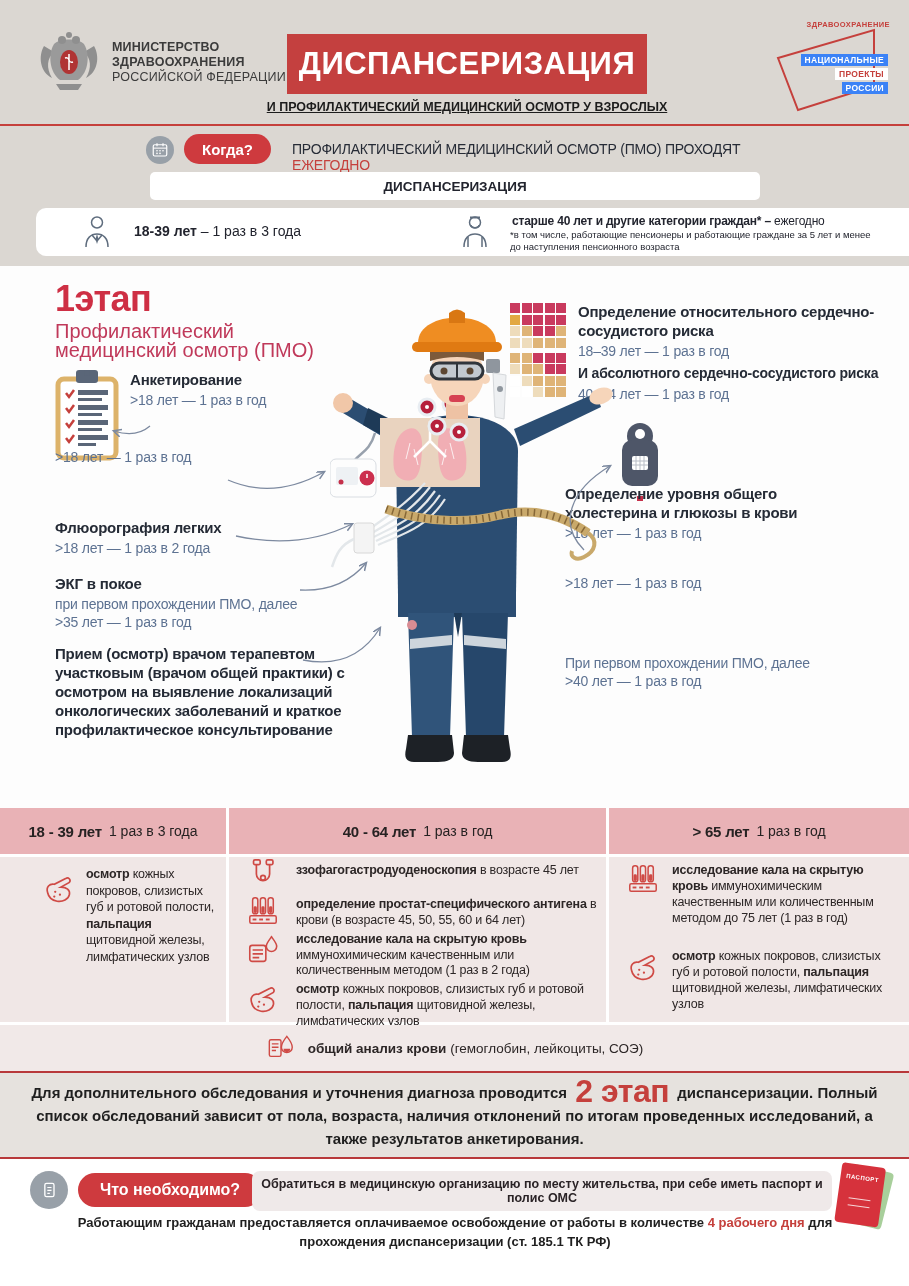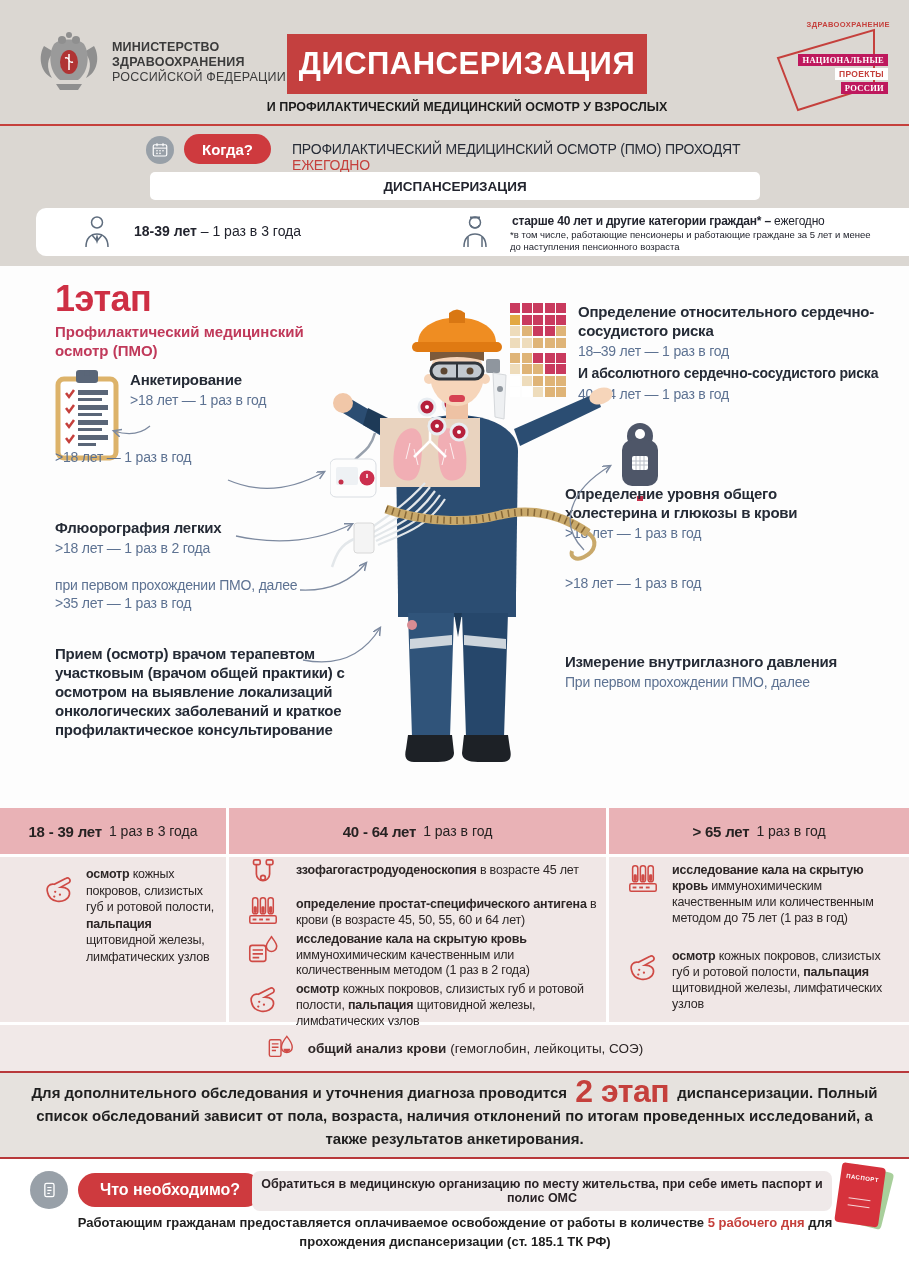--- a/index.html
+++ b/index.html
@@ -9,25 +9,25 @@
   .b{font-weight:bold;}
   .red{color:#c5403c;}
 
   
   .header{left:0;top:0;width:909px;height:124px;background:#dbd7d2;border-bottom:2px solid #c5403c;}
   .emblem{left:36px;top:28px;width:66px;height:66px;}
   .ministry{left:112px;top:40px;font-size:12.5px;line-height:15px;color:#3b3b3b;letter-spacing:.2px;}
   .title-box{left:287px;top:34px;width:360px;height:60px;background:#c4403f;
              display:flex;align-items:center;justify-content:center;}
   .title-text{color:#fff;font-weight:bold;font-size:31px;letter-spacing:.5px;}
-  .hsubtitle{left:240px;top:100px;width:454px;text-align:center;font-weight:bold;font-size:12.5px;color:#1c1c1c;}
+  .hsubtitle{left:240px;top:100px;width:454px;text-align:center;font-weight:bold;font-size:12.5px;color:#1c1c1c;text-decoration:underline;}
   .natproj{left:762px;top:20px;width:132px;height:96px;}
   .np-top{position:absolute;right:4px;top:0;font-size:7.5px;font-weight:bold;color:#c5403c;letter-spacing:.4px;}
   .np-row{position:absolute;right:6px;font-size:8.5px;font-weight:bold;letter-spacing:.3px;padding:1px 4px;}
-  .np-red{background:#be185d;color:#fff;font-family:Liberation Serif, serif;}
+  .np-red{background:#3b82f6;color:#fff;}
   .np-white{color:#c5403c;background:#fff;}
   .np1{top:34px;} .np2{top:48px;} .np3{top:62px;margin-left:17px;}
 
   
   .when{left:0;top:126px;width:909px;height:140px;background:#dbd7d2;}
   .gray-circle{border-radius:50%;background:#98a0a8;display:flex;align-items:center;justify-content:center;}
   .cal-circle{left:146px;top:10px;width:28px;height:28px;}
   .when-btn{left:184px;top:8px;height:30px;padding:0 18px;background:#ce3a3e;border-radius:16px;
             color:#fff;font-weight:bold;font-size:15px;display:flex;align-items:center;}
   .kicker{left:292px;top:15px;width:460px;font-size:14px;font-weight:normal;color:#262b36;letter-spacing:-.2px;}
@@ -38,21 +38,21 @@
   .card2{left:440px;width:524px;}
   .card-icon{left:48px;top:6px;width:26px;height:36px;}
   .card2-icon{left:22px;top:6px;width:26px;height:36px;}
   .card1-text{position:absolute;left:98px;top:15px;font-size:14px;color:#22242e;}
   .card2-line{position:absolute;left:72px;top:6px;font-size:12px;color:#22242e;letter-spacing:-.2px;white-space:nowrap;}
   .card2-note{position:absolute;left:70px;top:21px;font-size:9.5px;line-height:11.5px;color:#22242e;}
 
   
   .main{left:0;top:266px;width:909px;height:542px;background:#fdfdfd;}
   .stage1-title{left:55px;top:12px;font-size:36px;font-weight:bold;color:#ce2f44;letter-spacing:-.5px;}
-  .stage1-sub{left:55px;top:56px;width:280px;font-size:15px;line-height:19px;font-weight:bold;color:#c0395a;}
+  .stage1-sub{left:55px;top:56px;width:280px;font-size:20px;line-height:19px;font-weight:normal;color:#c0395a;}
   .clipboard{left:55px;top:102px;width:64px;height:94px;}
   .litem .ltitle{font-size:15px;line-height:19px;font-weight:bold;color:#252b36;letter-spacing:-.2px;}
   .litem .lsub{font-size:14px;line-height:18px;color:#5d7292;margin-top:2px;letter-spacing:-.2px;}
   .i1{left:130px;top:104px;width:220px;}
   .i2{left:55px;top:180px;width:290px;}
   .i3{left:55px;top:252px;width:290px;}
   .i4{left:55px;top:308px;width:300px;}
   .i5{left:55px;top:378px;width:312px;}
   .riskgrid{left:510px;top:37px;}
   .glucometer{left:616px;top:154px;width:48px;height:84px;}
@@ -236,20 +236,21 @@
       <div class="lsub">&gt;18 лет — 1 раз в год</div>
     </div>
     <div class="abs litem i2">
       <div class="lsub">&gt;18 лет — 1 раз в год</div>
     </div>
     <div class="abs litem i3">
       <div class="ltitle">Флюорография легких</div>
       <div class="lsub">&gt;18 лет — 1 раз в 2 года</div>
     </div>
     <div class="abs litem i4">
+      <div class="ltitle">ЭКГ в покое</div>
       <div class="lsub">при первом прохождении ПМО, далее</div>
       <div class="lsub" style="margin-top:0;">&gt;35 лет — 1 раз в год</div>
     </div>
     <div class="abs litem i5">
       <div class="ltitle">Прием (осмотр) врачом терапевтом участковым (врачом общей практики) с осмотром на выявление локализаций онкологических заболеваний и краткое профилактическое консультирование</div>
     </div>
 
     <div class="abs riskgrid" id="riskgrid">
         <div style="display: grid; grid-template-columns: repeat(5, 10px); gap: 1.5px; margin-bottom: 5px;">
           <div style="width: 10px; height: 10px; background: rgb(201, 58, 94);"></div>
@@ -315,22 +316,22 @@
     </svg>
 
     <div class="abs litem r2">
       <div class="ltitle">Определение уровня общего холестерина и глюкозы в крови</div>
       <div class="lsub">&gt;18 лет — 1 раз в год</div>
     </div>
     <div class="abs litem r3">
       <div class="lsub">&gt;18 лет — 1 раз в год</div>
     </div>
     <div class="abs litem r4">
-      <div class="ltitle">Измерение внутриглазного давления</div>
       <div class="lsub">При первом прохождении ПМО, далее</div>
+      <div class="lsub" style="margin-top:0;">&gt;40 лет — 1 раз в год</div>
     </div>
 
     <svg class="abs worker" viewBox="0 0 290 492">
 
       <polygon points="72,146 14,112 8,127 68,163" fill="#2b4d72"></polygon>
       <circle cx="13" cy="120" r="10" fill="#f1c7a8"></circle>
       <polygon points="184,146 266,110 271,124 190,163" fill="#2b4d72"></polygon>
       <ellipse cx="271" cy="113" rx="12" ry="8" fill="#f6d5ba" transform="rotate(-20 271 113)"></ellipse>
 
       <polygon points="38,125 60,136 54,153 33,142" fill="#1e3a57"></polygon>
@@ -557,17 +558,17 @@
         <span>Что необходимо?</span>
       </div>
     <div class="abs need-box">
         <span>Обратиться  в медицинскую организацию по месту жительства, при себе иметь паспорт и полис ОМС</span>
       </div>
     <div class="abs passport">
       <div class="pass-green"></div>
       <div class="pass-red"><span>ПАСПОРТ</span><span class="pass-lines"></span></div>
     </div>
     <div class="abs foot-note">
-      <span>Работающим гражданам предоставляется оплачиваемое освобождение от работы в количестве </span><span class="red">5 рабочего дня</span><span> для прохождения диспансеризации (ст. 185.1 ТК РФ)</span>
+      <span>Работающим гражданам предоставляется оплачиваемое освобождение от работы в количестве </span><span class="red">4 рабочего дня</span><span> для прохождения диспансеризации (ст. 185.1 ТК РФ)</span>
     </div>
   </div>
 
 </div>
 
 </body></html>

